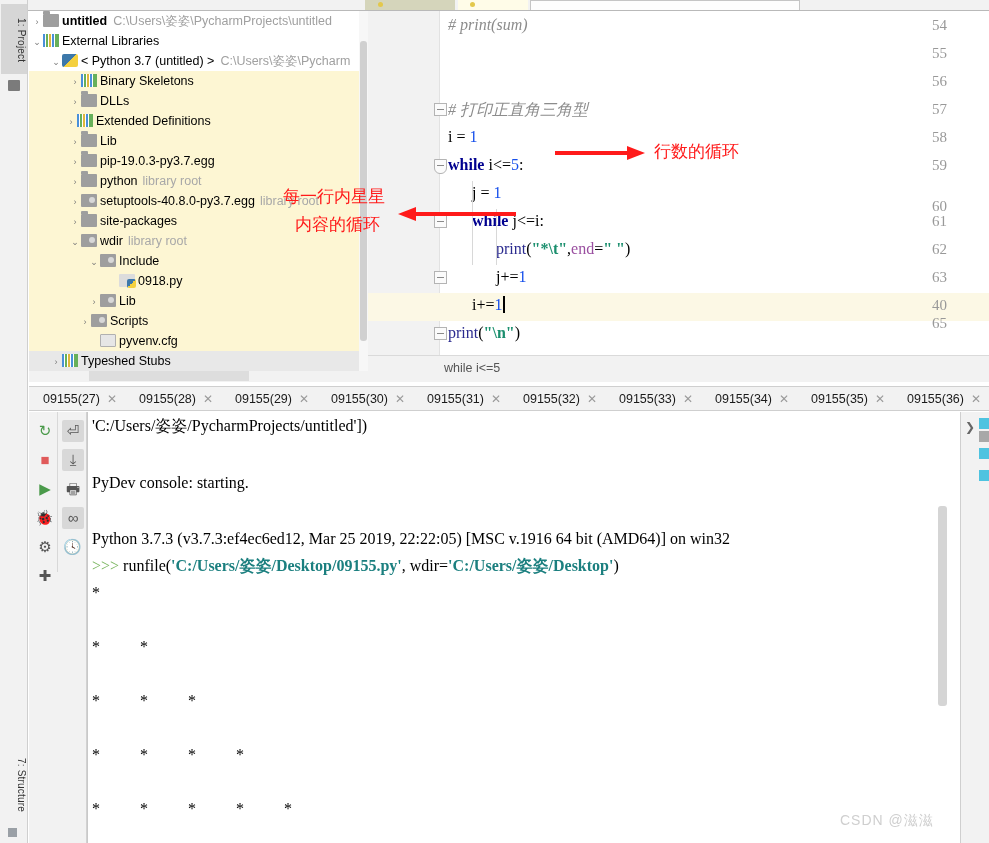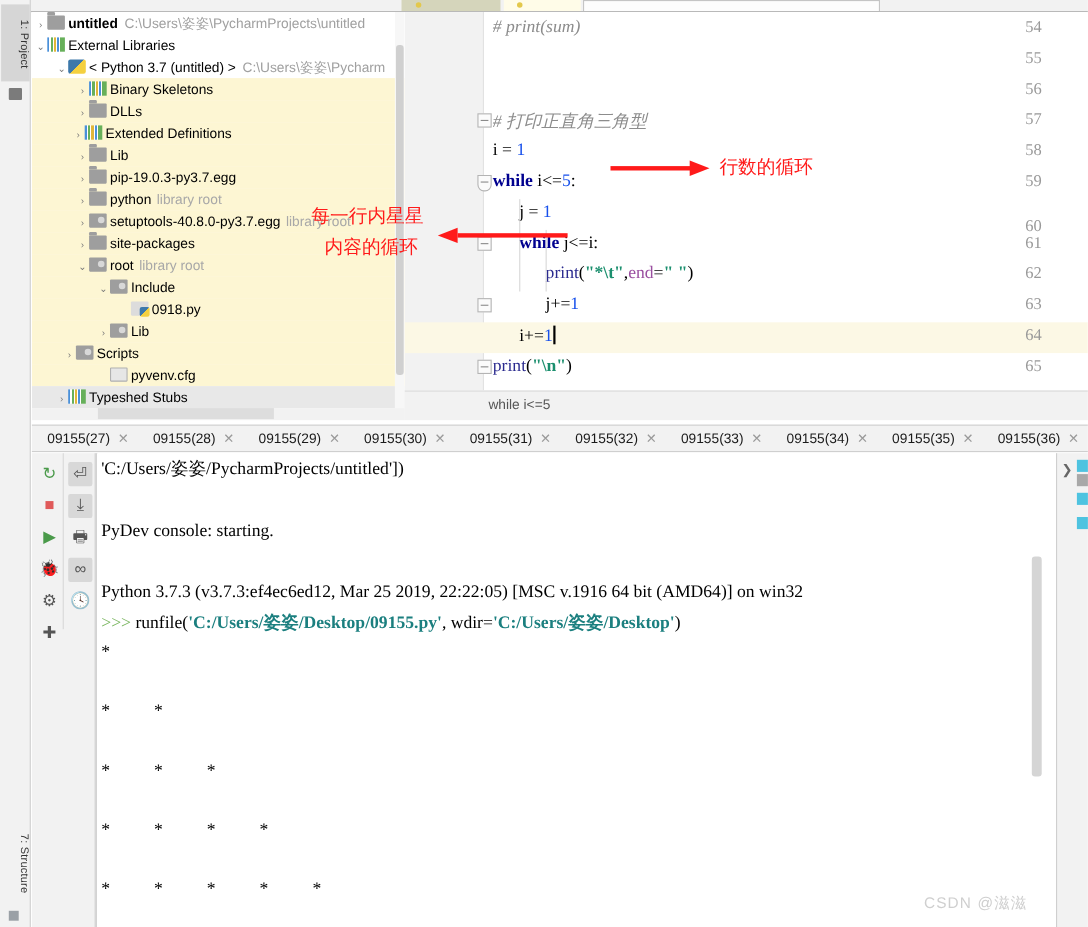--- a/index.html
+++ b/index.html
@@ -146,25 +146,25 @@
         <div class="trow" style="padding-left: 2px;"><span class="arrow">⌄</span><span class="ficon ico-bars"></span><span class="tname">External Libraries</span></div>
         <div class="trow" style="padding-left: 21px;"><span class="arrow">⌄</span><span class="ficon ico-py"></span><span class="tname">&lt; Python 3.7 (untitled) &gt;</span><span class="tpath">C:\Users\姿姿\Pycharm</span></div>
         <div class="trow hl" style="padding-left: 40px;"><span class="arrow">›</span><span class="ficon ico-bars"></span><span class="tname">Binary Skeletons</span></div>
         <div class="trow hl" style="padding-left: 40px;"><span class="arrow">›</span><span class="ficon ico-folder"></span><span class="tname">DLLs</span></div>
         <div class="trow hl" style="padding-left: 36px;"><span class="arrow">›</span><span class="ficon ico-bars"></span><span class="tname">Extended Definitions</span></div>
         <div class="trow hl" style="padding-left: 40px;"><span class="arrow">›</span><span class="ficon ico-folder"></span><span class="tname">Lib</span></div>
         <div class="trow hl" style="padding-left: 40px;"><span class="arrow">›</span><span class="ficon ico-folder"></span><span class="tname">pip-19.0.3-py3.7.egg</span></div>
         <div class="trow hl" style="padding-left: 40px;"><span class="arrow">›</span><span class="ficon ico-folder"></span><span class="tname">python</span><span class="tlib">library root</span></div>
         <div class="trow hl" style="padding-left: 40px;"><span class="arrow">›</span><span class="ficon ico-folderv"></span><span class="tname">setuptools-40.8.0-py3.7.egg</span><span class="tlib">library root</span></div>
         <div class="trow hl" style="padding-left: 40px;"><span class="arrow">›</span><span class="ficon ico-folder"></span><span class="tname">site-packages</span></div>
-        <div class="trow hl" style="padding-left: 40px;"><span class="arrow">⌄</span><span class="ficon ico-folderv"></span><span class="tname">root</span><span class="tlib">library root</span></div>
+        <div class="trow hl" style="padding-left: 40px;"><span class="arrow">⌄</span><span class="ficon ico-folderv"></span><span class="tname">wdir</span><span class="tlib">library root</span></div>
         <div class="trow hl" style="padding-left: 59px;"><span class="arrow">⌄</span><span class="ficon ico-folderv"></span><span class="tname">Include</span></div>
         <div class="trow hl" style="padding-left: 78px;"><span class="arrow none">›</span><span class="ficon ico-pyfile"></span><span class="tname">0918.py</span></div>
         <div class="trow hl" style="padding-left: 59px;"><span class="arrow">›</span><span class="ficon ico-folderv"></span><span class="tname">Lib</span></div>
-        <div class="trow hl" style="padding-left: 28px;"><span class="arrow">›</span><span class="ficon ico-folderv"></span><span class="tname">Scripts</span></div>
+        <div class="trow hl" style="padding-left: 50px;"><span class="arrow">›</span><span class="ficon ico-folderv"></span><span class="tname">Scripts</span></div>
         <div class="trow hl" style="padding-left: 59px;"><span class="arrow none">›</span><span class="ficon ico-cfg"></span><span class="tname">pyvenv.cfg</span></div>
         <div class="trow sel" style="padding-left: 21px;"><span class="arrow">›</span><span class="ficon ico-bars"></span><span class="tname">Typeshed Stubs</span></div>
       </div>
     <div class="tree-scroll">
       <div class="thumb"></div>
     </div>
   </div>
   <div class="tree-bottom">
       <div class="tb"></div>
     </div>
@@ -190,23 +190,23 @@
         <div class="codeline" style="top: 173px; left: 104px;"><span>j = </span><span class="num">1</span></div>
         <div class="lnum" style="top: 202px;">61</div>
         <div class="fold" style="top: 204px;"></div>
         <div class="codeline" style="top: 201px; left: 104px;"><span class="kw">while</span><span> j&lt;=i:</span></div>
         <div class="lnum" style="top: 230px;">62</div>
         <div class="codeline" style="top: 229px; left: 128px;"><span class="fn">print</span><span>(</span><span class="str">"*\t"</span><span>,</span><span class="pk">end</span><span>=</span><span class="str">" "</span><span>)</span></div>
         <div class="lnum" style="top: 258px;">63</div>
         <div class="fold" style="top: 260px;"></div>
         <div class="codeline" style="top: 257px; left: 128px;"><span>j+=</span><span class="num">1</span></div>
         <div class="hlrow" style="top: 282px;"></div>
-        <div class="lnum" style="top: 286px;">64</div>
+        <div class="lnum" style="top: 286px;">40</div>
         <div class="codeline" style="top: 285px; left: 104px;"><span>i+=</span><span class="num">1</span><span class="caret"></span></div>
-        <div class="lnum" style="top: 314px; text-align: right;">65</div>
+        <div class="lnum" style="top: 304px; text-align: right;">65</div>
         <div class="fold" style="top: 316px;"></div>
         <div class="codeline" style="top: 313px; left: 80px;"><span class="fn">print</span><span>(</span><span class="str">"\n"</span><span>)</span></div>
         <div class="lnum" style="top: 342px;">66</div>
         <div class="codeline" style="top: 341px; left: 80px;"></div>
         <div class="ind-guide" style="left: 104px; top: 170px; height: 84px;"></div>
         <div class="ind-guide" style="left: 128px; top: 198px; height: 56px;"></div>
       </div>
   </div>
 
   <div class="breadcrumb">

